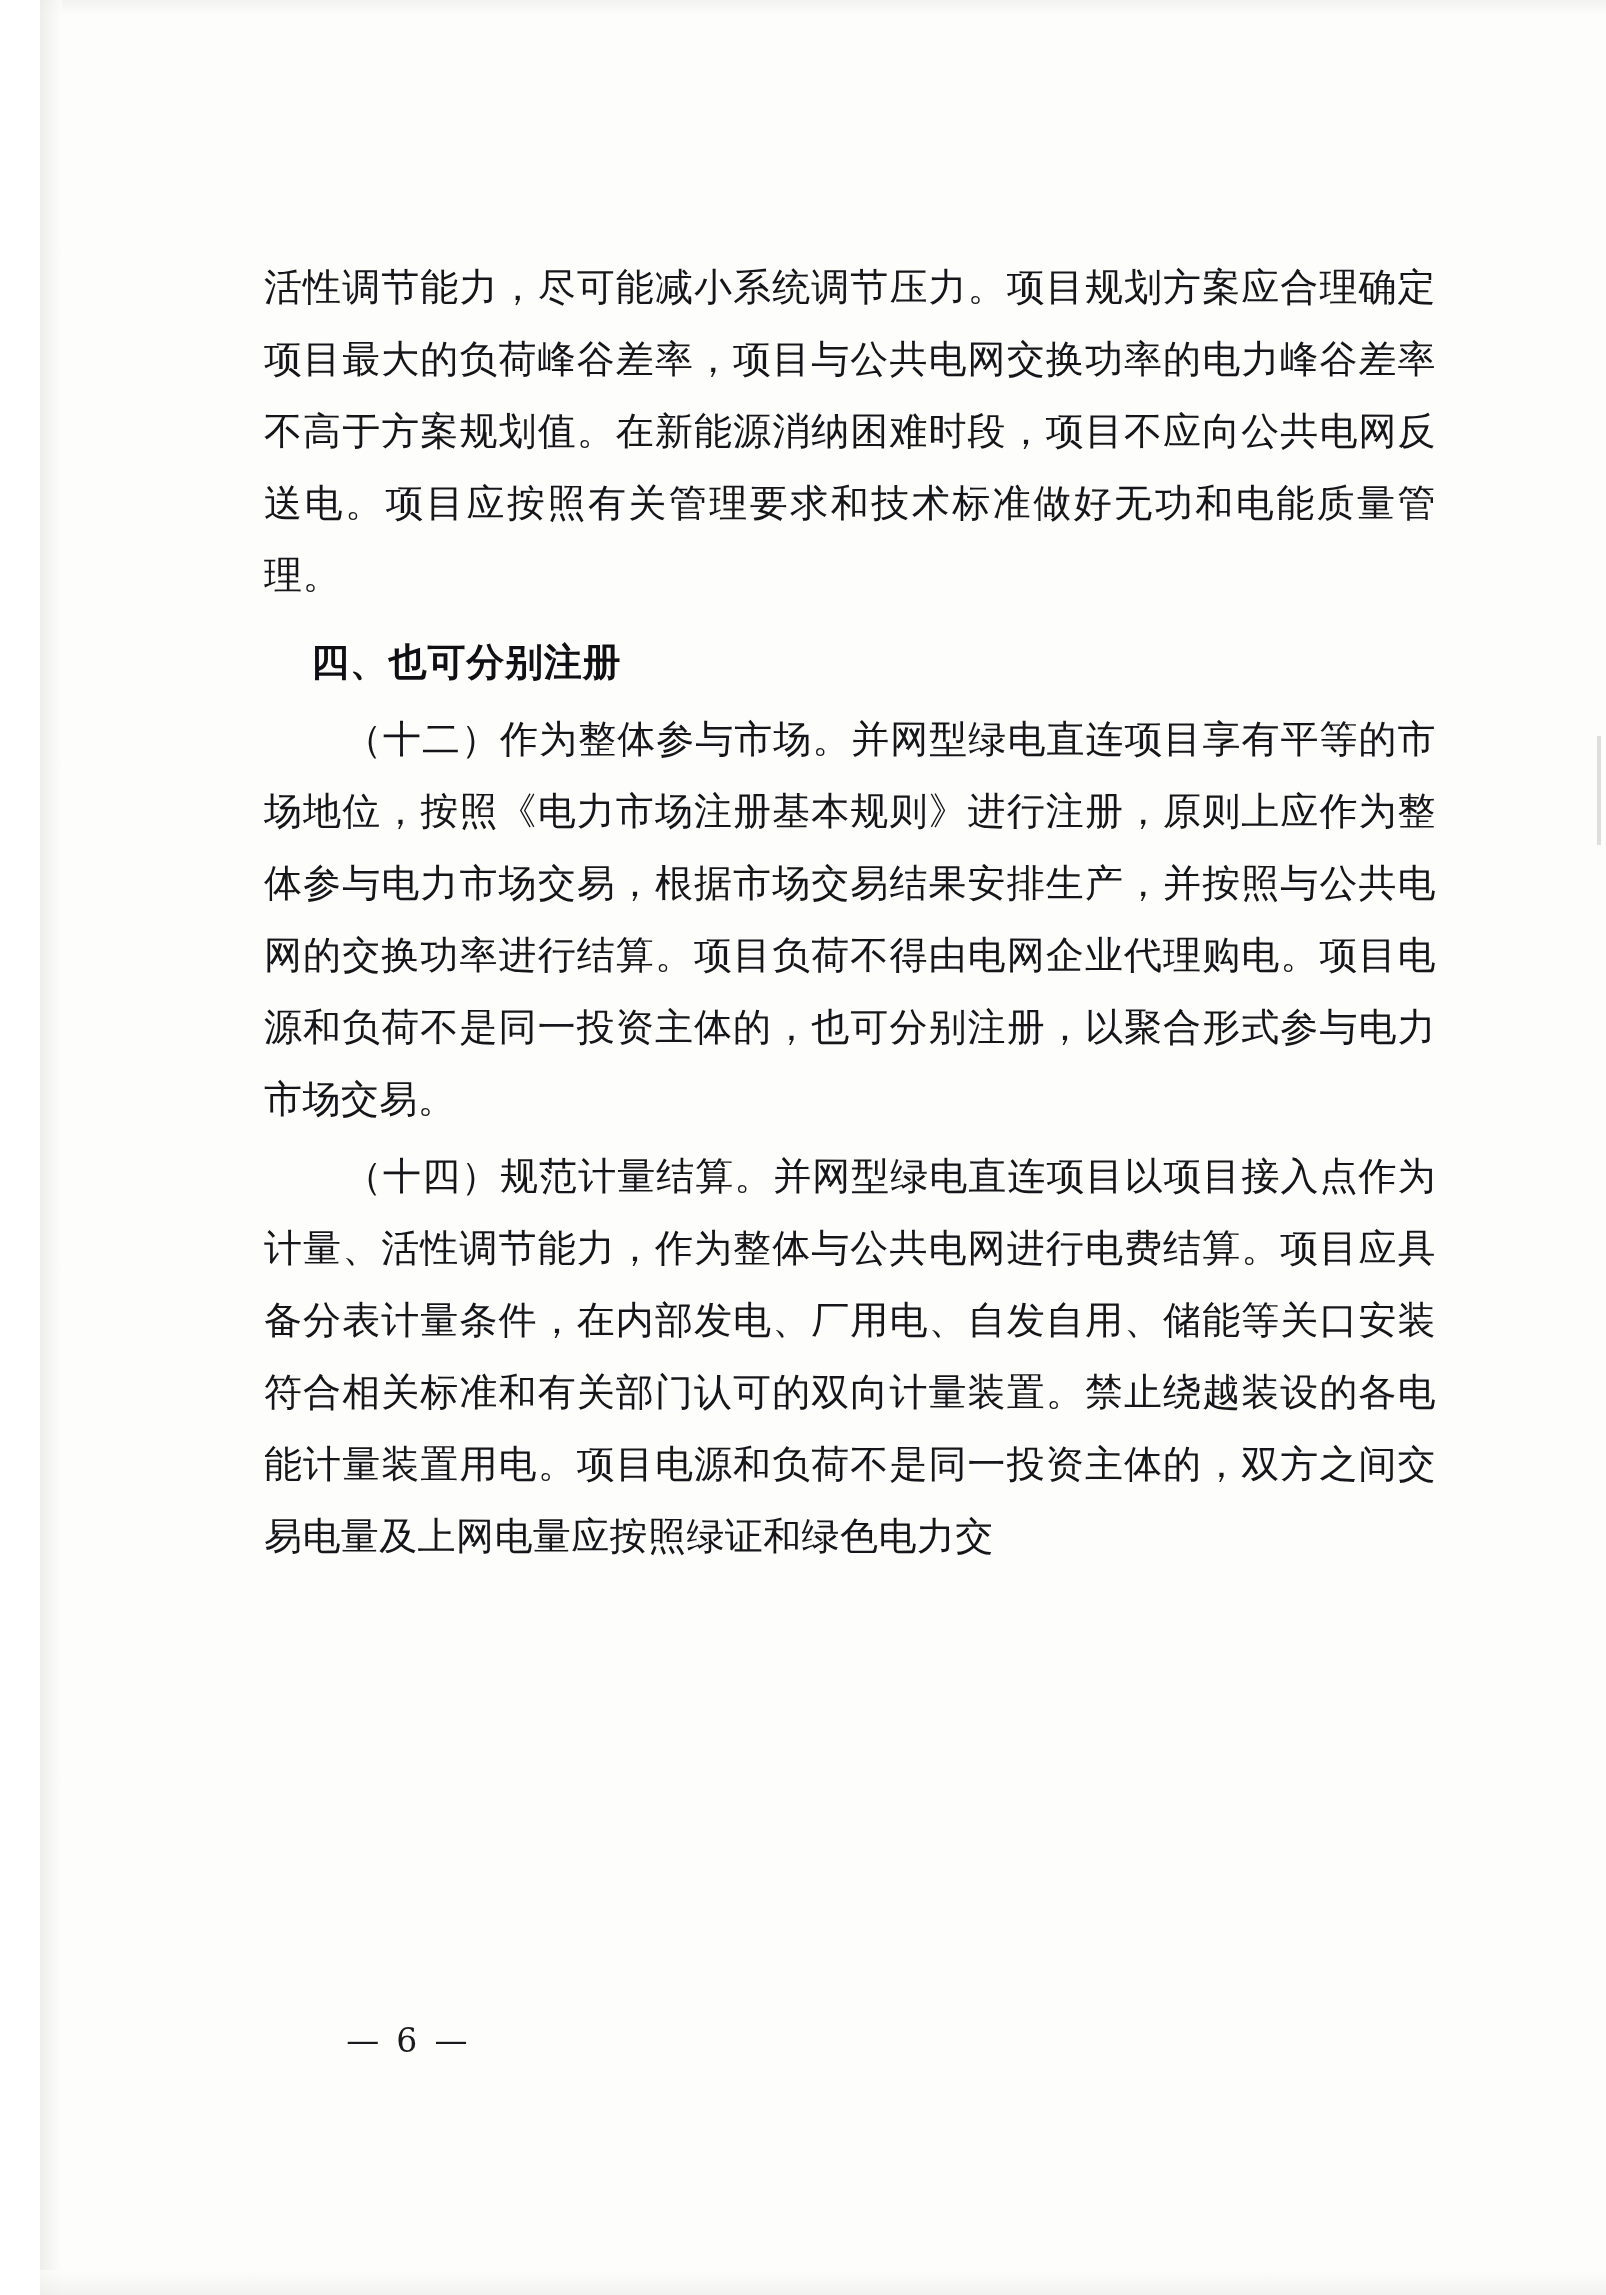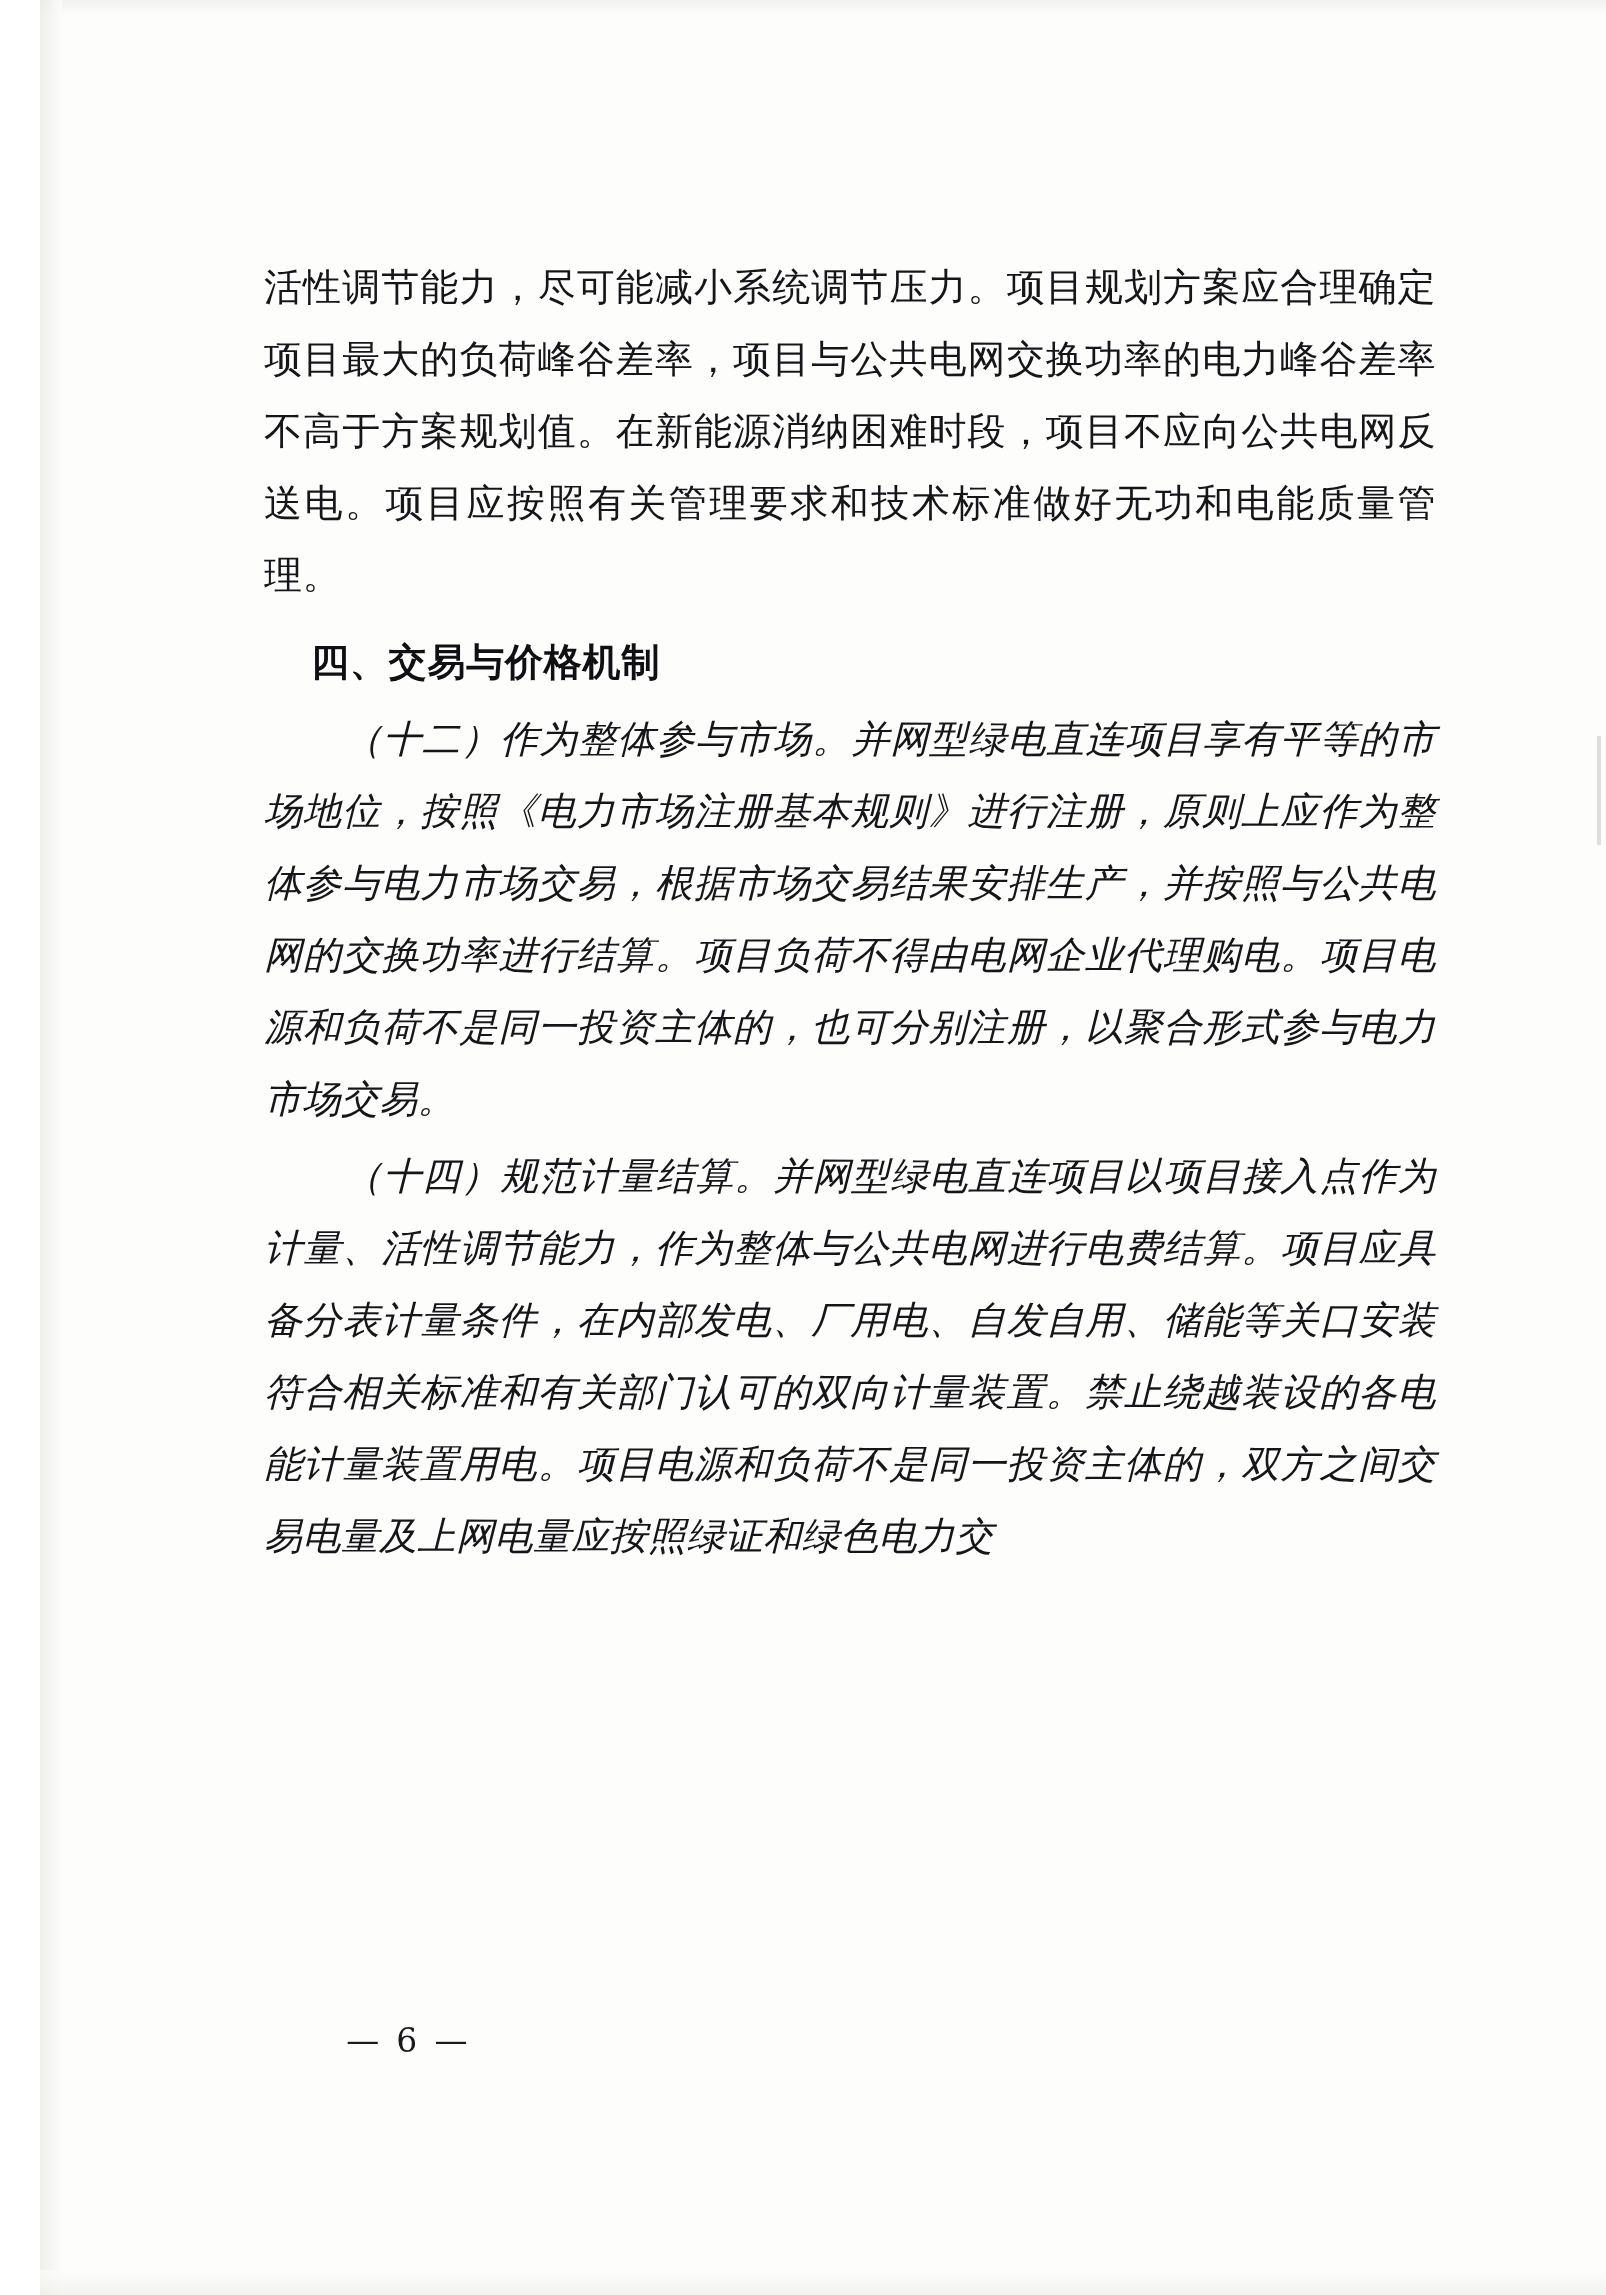--- a/index.html
+++ b/index.html
@@ -74,21 +74,20 @@
     font-size: 38px;
     line-height: 72px;
     color: #16161a;
     text-align: justify;
     text-justify: inter-ideograph;
     letter-spacing: 0.4px;
     font-family: "DejaVu Serif", "Liberation Serif", serif;
   }
   p.indent {
     text-indent: 80px;
-    font-style: italic;
   }
   h2.section-heading {
     margin: 15px 0 5px 0;
     font-size: 38px;
     line-height: 72px;
     font-weight: bold;
     color: #101014;
     text-indent: 47px;
     letter-spacing: 0.8px;
     font-family: "DejaVu Sans", "Liberation Sans", sans-serif;
@@ -115,21 +114,21 @@
 <div class="page">
   <div class="scan-edge-top"></div>
   <div class="scan-edge-left"></div>
   <div class="scan-edge-right"></div>
   <div class="scan-edge-bottom"></div>
   <div class="scan-mark"></div>
 
   <div class="content">
     <p class="body-text">活性调节能力，尽可能减小系统调节压力。项目规划方案应合理确定项目最大的负荷峰谷差率，项目与公共电网交换功率的电力峰谷差率不高于方案规划值。在新能源消纳困难时段，项目不应向公共电网反送电。项目应按照有关管理要求和技术标准做好无功和电能质量管理。</p>
 
-    <h2 class="section-heading">四、交易与价格机制</h2>
+    <h2 class="section-heading">四、也可分别注册</h2>
 
     <p class="body-text indent">（十二）作为整体参与市场。并网型绿电直连项目享有平等的市场地位，按照《电力市场注册基本规则》进行注册，原则上应作为整体参与电力市场交易，根据市场交易结果安排生产，并按照与公共电网的交换功率进行结算。项目负荷不得由电网企业代理购电。项目电源和负荷不是同一投资主体的，也可分别注册，以聚合形式参与电力市场交易。</p>
 
 
     <p class="body-text indent">（十四）规范计量结算。并网型绿电直连项目以项目接入点作为计量、活性调节能力，作为整体与公共电网进行电费结算。项目应具备分表计量条件，在内部发电、厂用电、自发自用、储能等关口安装符合相关标准和有关部门认可的双向计量装置。禁止绕越装设的各电能计量装置用电。项目电源和负荷不是同一投资主体的，双方之间交易电量及上网电量应按照绿证和绿色电力交</p>
   </div>
 
   <div class="page-number">
     <span class="pn-inner">— 6 —</span>
   </div>

